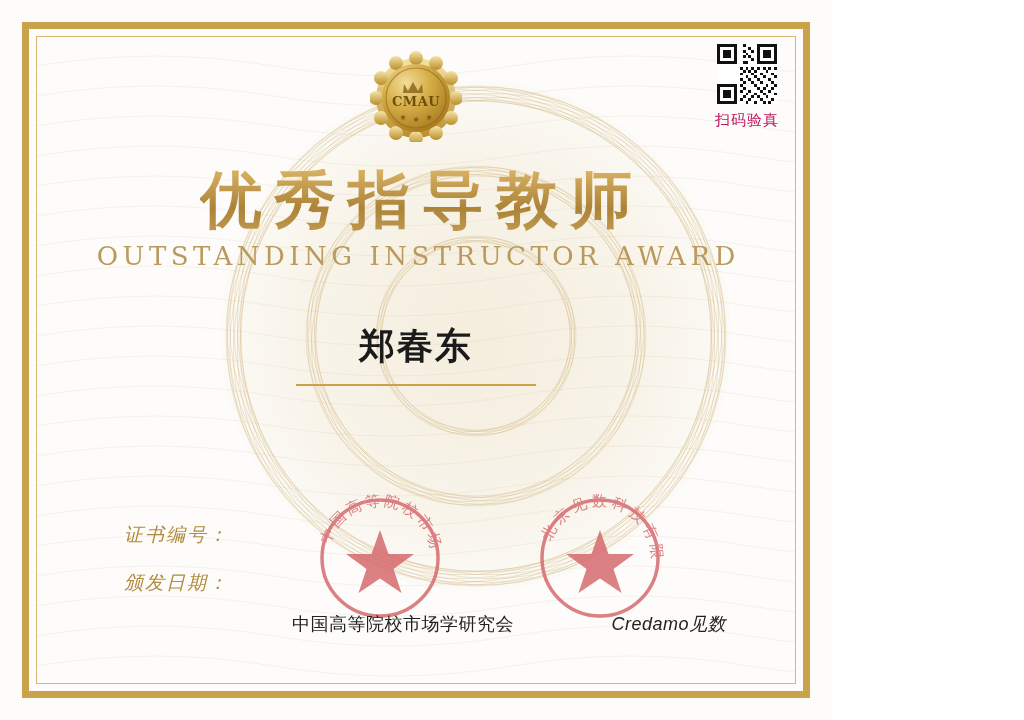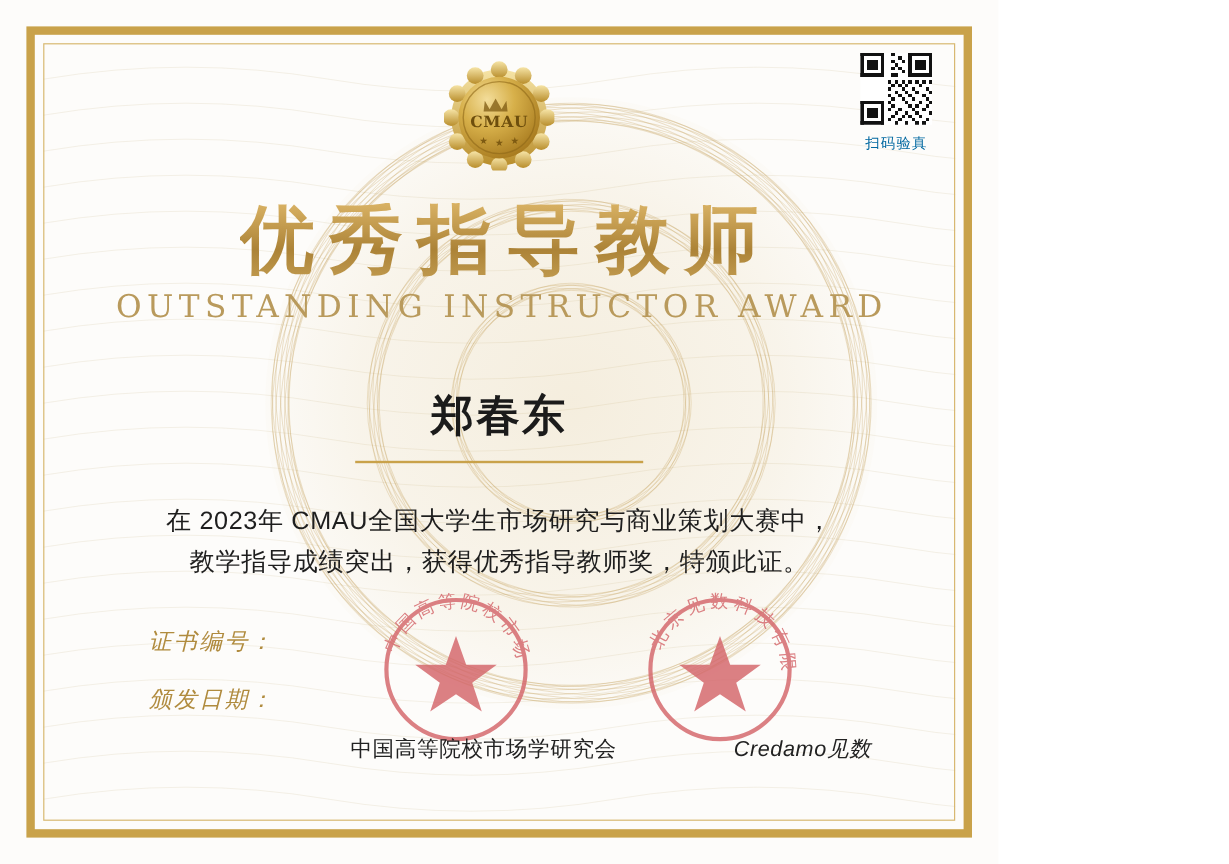--- a/index.html
+++ b/index.html
@@ -80,22 +80,22 @@
     text-align: center;
   }
   .qr {
     width: 60px;
     height: 60px;
     margin: 0 auto;
     display: block;
   }
   .qr-label {
     margin-top: 7px;
-    font-size: 12px;
-    color: #0369a1;
+    font-size: 15px;
+    color: #be185d;
     letter-spacing: 1px;
   }
 
   
   .title-cn {
     position: absolute;
     top: 122px;
     left: 0;
     right: 0;
     text-align: center;
@@ -433,24 +433,20 @@
       </svg>
       <div class="qr-label">扫码验真</div>
     </div>
 
     <div class="title-cn"><span>优秀指导教师</span></div>
     <div class="title-en">OUTSTANDING INSTRUCTOR AWARD</div>
 
     <div class="recipient">郑春东</div>
     <div class="recipient-rule"></div>
 
-    <div class="body-text">
-      <span class="ln">在 2023年 CMAU全国大学生市场研究与商业策划大赛中，</span>
-      <span class="ln">教学指导成绩突出，获得优秀指导教师奖，特颁此证。</span>
-    </div>
 
     <div class="meta">
       <div class="meta-row">
         <span class="meta-label">证书编号：</span>
       </div>
       <div class="meta-row">
         <span class="meta-label">颁发日期：</span>
       </div>
     </div>
 

